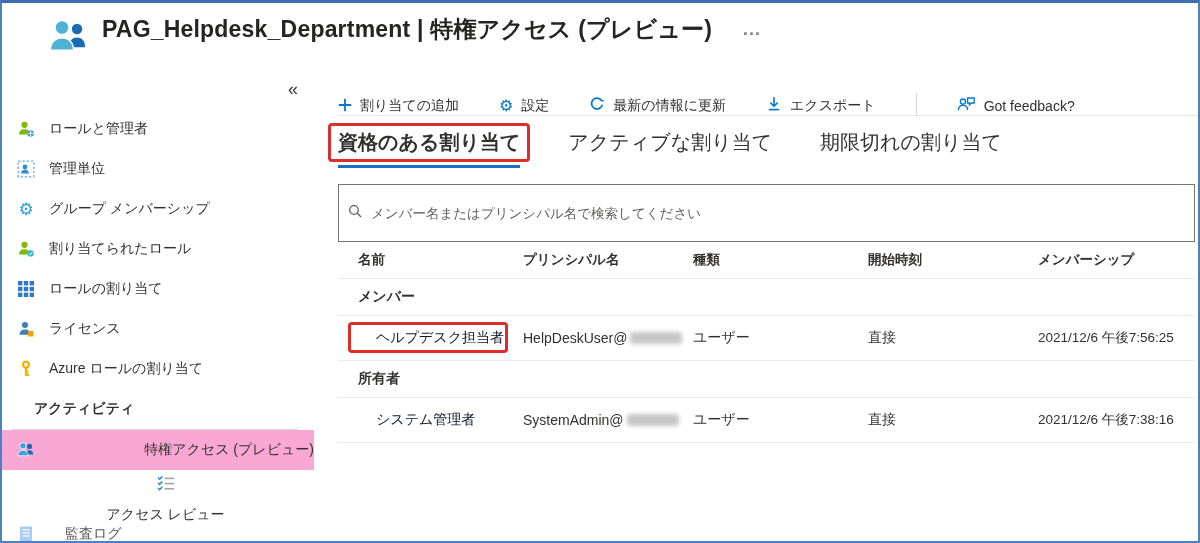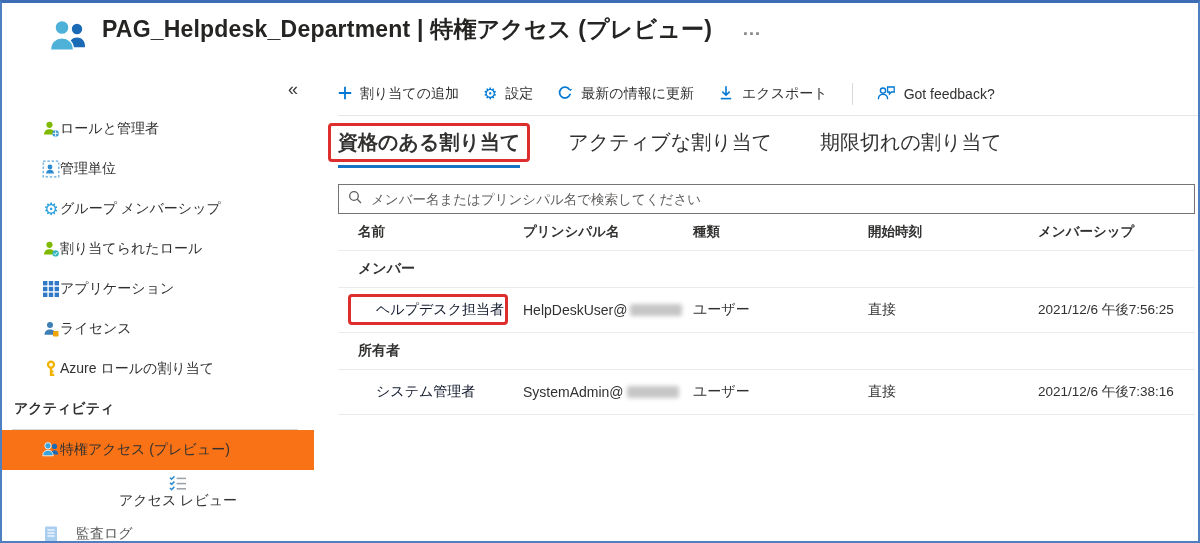--- a/index.html
+++ b/index.html
@@ -14,41 +14,41 @@
   .hdr-text{margin-left:12px;}
   .page-title{font-size:23px;font-weight:700;color:#252423;line-height:1.25;letter-spacing:.2px;}
   .page-subtitle{font-size:12px;color:#605e5c;margin-top:1px;}
   .more-btn{margin-left:30px;margin-top:4px;color:#8a8886;font-size:19px;font-weight:700;cursor:pointer;line-height:1;}
   
   .body-row{display:flex;height:calc(100% - 70px);}
   
   .sidebar{width:312px;flex-shrink:0;position:relative;}
   .collapse{position:absolute;top:6px;right:16px;font-size:18px;color:#3b3a39;cursor:pointer;}
   .nav{margin-top:36px;}
-  .nav-item{height:40px;display:flex;align-items:center;padding-left:40px;font-size:14px;cursor:pointer;}
+  .nav-item{height:40px;display:flex;align-items:center;gap:14px;padding-left:15px;font-size:14px;cursor:pointer;}
   .nav-item .txt{white-space:nowrap;}
-  .section-label{height:40px;display:flex;align-items:center;padding-left:12px;font-weight:700;font-size:14px;}
+  .section-label{height:40px;display:flex;align-items:center;padding-left:32px;font-weight:700;font-size:14px;}
   .nav-divider{height:1px;background:#d8d8d8;margin:0 16px 0 10px;}
-  .nav-item.selected{background:#f97316;}
+  .nav-item.selected{background:#f9a8d4;justify-content:space-between;}
   .nav-item.review{margin-top:4px;flex-direction:column;}
   .nav-item.muted .txt{color:#595959;margin-left:16px;}
   .nav-icon{width:18px;height:18px;flex-shrink:0;display:flex;align-items:center;justify-content:center;}
   .gear-glyph{font-size:17px;color:#2aa0dc;line-height:1;}
   
   .main{flex:1;display:flex;flex-direction:column;padding-left:24px;min-width:0;}
-  .toolbar{height:42px;display:flex;align-items:center;gap:24px;border-bottom:1px solid #e6e6e6;}
+  .toolbar{height:42px;display:flex;align-items:flex-end;gap:40px;border-bottom:1px solid #e6e6e6;}
   .tbtn{display:flex;align-items:center;gap:8px;font-size:14px;color:#323130;cursor:pointer;white-space:nowrap;}
   .tb-gear{font-size:16px;color:#0078d4;line-height:1;}
   .tb-divider{width:1px;height:22px;background:#d8d8d8;}
   .tabs{display:flex;gap:48px;margin-top:13px;font-size:20px;}
   .tab{padding-bottom:9px;position:relative;cursor:pointer;white-space:nowrap;}
   .tab.active{font-weight:700;border-bottom:3px solid #1572c4;}
   .rbox{position:absolute;border:3px solid #dd2d2d;border-radius:4px;pointer-events:none;}
   .rbox-tab{inset:-6px -10px 3px -10px;}
-  .searchbox{margin-top:16px;margin-right:3px;height:28px;border:1px solid #757575;display:flex;align-items:center;padding:0 9px;gap:7px;background:#fff;}
+  .searchbox{margin-top:16px;margin-right:3px;height:28px;border:1px solid #757575;display:flex;align-items:center;padding:14px 9px;gap:7px;background:#fff;}
   .searchbox input{border:none;outline:none;flex:1;font-size:13.5px;font-family:inherit;color:#323130;background:transparent;}
   .searchbox input::placeholder{color:#605e5c;opacity:1;}
   
   .table{margin-right:3px;}
   .thead,.trow{display:grid;grid-template-columns:165px 170px 175px 170px 1fr;align-items:center;padding-left:20px;}
   .thead{height:36px;font-weight:700;font-size:13.5px;border-bottom:1px solid #ebebeb;}
   .tsection{height:36px;display:flex;align-items:center;font-weight:700;font-size:14px;border-bottom:1px solid #ebebeb;padding-left:20px;}
   .trow{height:44px;font-size:14px;border-bottom:1px solid #ebebeb;}
   .name-cell{padding-left:18px;}
   .name-wrap{position:relative;display:inline-block;}
@@ -135,21 +135,21 @@
                   <rect x="12.6" y="1" width="4.4" height="4.4"></rect>
                 <rect x="1" y="6.8" width="4.4" height="4.4"></rect>
                   <rect x="6.8" y="6.8" width="4.4" height="4.4"></rect>
                   <rect x="12.6" y="6.8" width="4.4" height="4.4"></rect>
                 <rect x="1" y="12.6" width="4.4" height="4.4"></rect>
                   <rect x="6.8" y="12.6" width="4.4" height="4.4"></rect>
                   <rect x="12.6" y="12.6" width="4.4" height="4.4"></rect>
               </g>
             </svg>
           </span>
-          <span class="txt">アプリケーション</span>
+          <span class="txt">ロールの割り当て</span>
         </div>
 
         <div class="nav-item">
           <span class="nav-icon">
             <svg viewBox="0 0 18 18" width="18" height="18">
               <circle cx="8" cy="5" r="3" fill="#3e7fb6"></circle>
               <path d="M2.5 14.8 c0-3.5 2.4-5.2 5.5-5.2 s5.5 1.7 5.5 5.2 z" fill="#3e7fb6"></path>
               <rect x="11" y="11" width="5.5" height="5.5" rx="0.8" fill="#f0a30a"></rect>
             </svg>
           </span>

